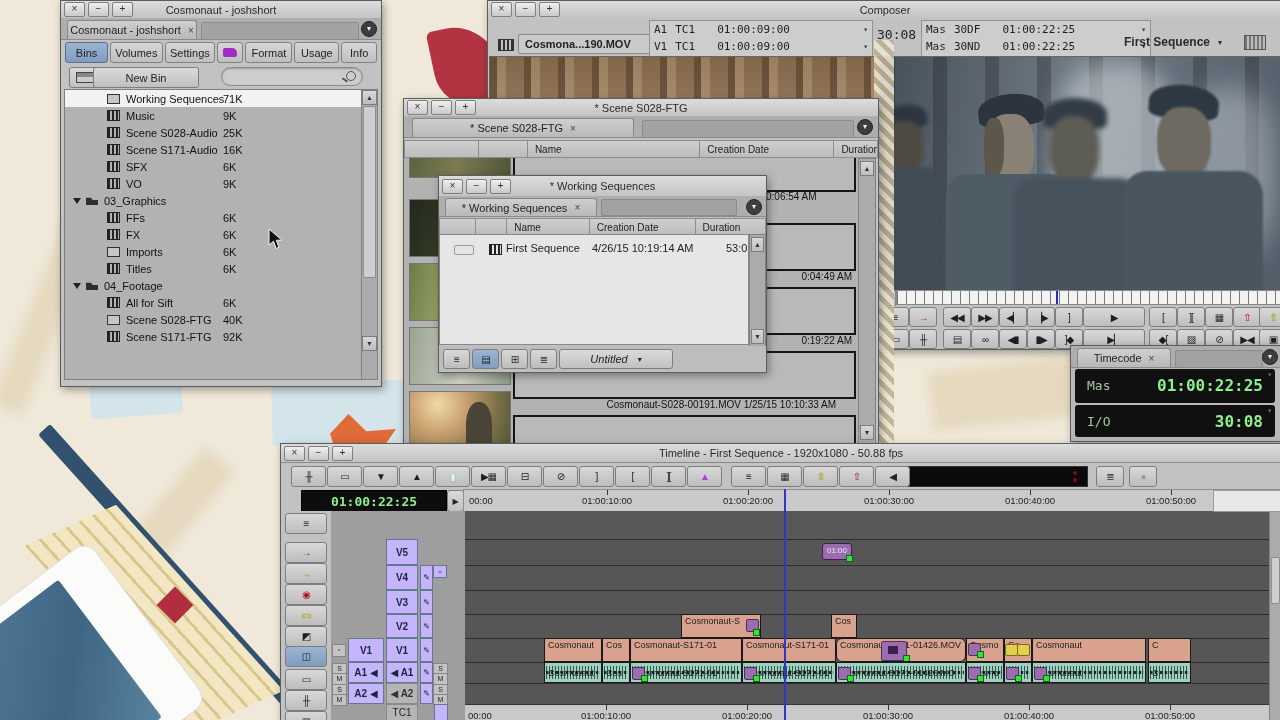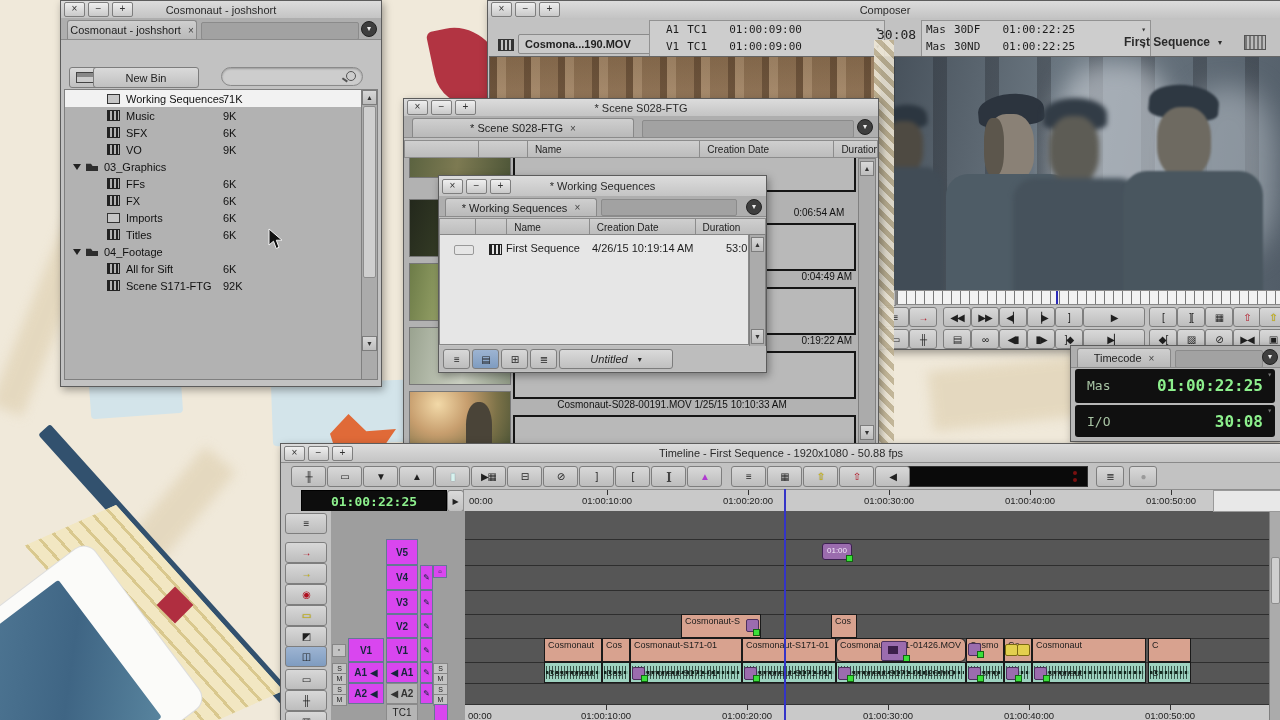--- a/index.html
+++ b/index.html
@@ -125,21 +125,21 @@
   .wave{position:absolute;left:1px;right:1px;top:15%;bottom:15%;opacity:.8;
     background:repeating-linear-gradient(90deg,rgba(8,26,18,.85) 0 1px,rgba(8,26,18,0) 1px 3px);}
   .wave2{position:absolute;left:1px;right:1px;top:40%;bottom:40%;
     background:repeating-linear-gradient(90deg,rgba(8,26,18,.9) 0 2px,rgba(8,26,18,.15) 2px 5px);}
   .fxchip{position:absolute;background:#9b6cae;border:1px solid #4c2f5c;border-radius:2px;z-index:3;}
   .fxchip.big{width:24px;height:18px;}
   .fxchip.big::after{content:"";position:absolute;left:6px;top:4px;width:10px;height:8px;background:#3c1f4a;}
   .fxchip.sm{width:11px;height:11px;}
   .fxchip.ylw{background:#e3d04e;border-color:#7a6a10;width:11px;height:10px;}
   .gdot{position:absolute;width:5px;height:5px;background:#3ae03a;border:1px solid #116611;z-index:4;}
-  .hcell{position:absolute;background:#d946ef;border:1px solid #657892;font-size:10px;font-weight:bold;
+  .hcell{position:absolute;background:#c4b5fd;border:1px solid #657892;font-size:10px;font-weight:bold;
     color:#16263c;display:flex;align-items:center;justify-content:center;box-sizing:border-box;}
   .hcell.off{background:#b5b5b5;color:#333;border-color:#8a8a8a;}
   .hcell.tcx{background:#b5b5b5;color:#222;font-weight:normal;border-color:#8a8a8a;}
   .smbox{position:absolute;width:13px;height:10px;background:#c3c3c3;border:1px solid #868686;
     font-size:7px;line-height:9px;text-align:center;color:#222;}
   .marker{position:absolute;background:#9b6cae;border:1px solid #3c2050;border-radius:3px;color:#f2e8f8;
     font-size:8px;text-align:center;line-height:14px;z-index:5;}
   .playhead{position:absolute;width:2px;background:#3434c8;z-index:8;}
   .tcdisplay{background:#0d0d0d;border:1px solid #000;color:#8df08d;font-weight:bold;
     font-size:13px;display:flex;align-items:center;justify-content:center;}
@@ -175,21 +175,21 @@
       <span class="wbtn">−</span>
       <span class="wbtn">+</span>
       <span class="title">Composer</span>
     </div>
     <div class="abs" style="left:0;top:17px;width:794px;height:38px;background:#c2c2c2;">
       <span class="abs filmic" style="left:10px;top:21px;"></span>
       <div class="abs srcdrop" style="left:30px;top:16px;width:132px;height:18px;">
         <span>Cosmona...190.MOV</span>
         <span style="font-size:8px;margin-left:auto;">▾</span>
       </div>
-      <div class="abs tcblock mono" style="left:161px;top:2px;width:222px;height:35px;padding-left:12px;" id="tc-left">
+      <div class="abs tcblock mono" style="left:161px;top:2px;width:222px;height:35px;" id="tc-left">
           <div class="tcline"><span>A1</span><span>TC1</span><span style="margin-left: 14px;">01:00:09:00</span><span class="dd">▾</span></div>
           <div class="tcline"><span>V1</span><span>TC1</span><span style="margin-left: 14px;">01:00:09:00</span><span class="dd">▾</span></div>
         </div>
       <div class="abs mono" style="left:389px;top:9px;font-size:13px;color:#222;">30:08</div>
       <div class="abs tcblock mono" style="left:433px;top:2px;width:228px;height:35px;" id="tc-right">
           <div class="tcline"><span>Mas</span><span>30DF</span><span style="margin-left: 14px;">01:00:22:25</span><span class="dd">▾</span></div>
           <div class="tcline"><span>Mas</span><span>30ND</span><span style="margin-left: 14px;">01:00:22:25</span><span class="dd">▾</span></div>
         </div>
       <div class="abs" style="left:636px;top:15px;width:112px;height:18px;display:flex;align-items:center;gap:8px;font-size:12px;font-weight:bold;color:#2a2a2a;">
         <span>First Sequence</span>
@@ -322,20 +322,43 @@
       <span class="title">Cosmonaut - joshshort</span>
     </div>
     <div class="tabrow" style="top:17px;">
       <div class="tab" style="left:6px;width:128px;">
         <span>Cosmonaut - joshshort</span>
         <span class="x">×</span>
       </div>
       <div class="tab-blank" style="left:140px;width:156px;"></div>
       <span class="roundbtn" style="right:4px;top:3px;">▾</span>
     </div>
+    <div class="abs" id="proj-nav" style="left:4px;top:41px;width:312px;height:20px;display:flex;gap:2px;">
+        <div class="navtab sel" style="width: 44px;">
+          <span>Bins</span>
+        </div>
+        <div class="navtab" style="width: 54px;">
+          <span>Volumes</span>
+        </div>
+        <div class="navtab" style="width: 52px;">
+          <span>Settings</span>
+        </div>
+        <div class="navtab" style="width: 26px;">
+          <div class="purpleflag"></div>
+        </div>
+        <div class="navtab" style="width: 48px;">
+          <span>Format</span>
+        </div>
+        <div class="navtab" style="width: 46px;">
+          <span>Usage</span>
+        </div>
+        <div class="navtab" style="width: 36px;">
+          <span>Info</span>
+        </div>
+      </div>
     <div class="abs btn3d" style="left:8px;top:66px;width:30px;height:19px;">
       <span style="width:16px;height:9px;border:1px solid #444;background:linear-gradient(#888 0 4px,#ccc 4px);display:inline-block;"></span>
     </div>
     <div class="abs btn3d" style="left:32px;top:66px;width:104px;height:19px;">
       <span>New Bin</span>
     </div>
     <div class="abs searchfield" style="left:160px;top:66px;width:140px;height:17px;">
       <span class="magicon"></span>
     </div>
     <div class="abs binlist" id="bin-list" style="left:3px;top:88px;width:296px;height:289px;">
@@ -344,20 +367,30 @@
           <span>Working Sequences</span>
           <span class="size">71K</span>
         </div>
         <div class="binrow" style="padding-left: 37px;">
           <span class="ic bars"></span>
           <span>Music</span>
           <span class="size">9K</span>
         </div>
         <div class="binrow" style="padding-left: 37px;">
           <span class="ic bars"></span>
+          <span>Scene S028-Audio</span>
+          <span class="size">25K</span>
+        </div>
+        <div class="binrow" style="padding-left: 37px;">
+          <span class="ic bars"></span>
+          <span>Scene S171-Audio</span>
+          <span class="size">16K</span>
+        </div>
+        <div class="binrow" style="padding-left: 37px;">
+          <span class="ic bars"></span>
           <span>SFX</span>
           <span class="size">6K</span>
         </div>
         <div class="binrow" style="padding-left: 37px;">
           <span class="ic bars"></span>
           <span>VO</span>
           <span class="size">9K</span>
         </div>
         <div class="binrow" style="padding-left: 8px;">
           <span class="tri open"></span>
@@ -386,20 +419,25 @@
         </div>
         <div class="binrow" style="padding-left: 8px;">
           <span class="tri open"></span>
           <span class="ic folder"></span>
           <span>04_Footage</span>
         </div>
         <div class="binrow" style="padding-left: 37px;">
           <span class="ic bars"></span>
           <span>All for Sift</span>
           <span class="size">6K</span>
+        </div>
+        <div class="binrow" style="padding-left: 37px;">
+          <span class="ic outline"></span>
+          <span>Scene S028-FTG</span>
+          <span class="size">40K</span>
         </div>
         <div class="binrow" style="padding-left: 37px;">
           <span class="ic bars"></span>
           <span>Scene S171-FTG</span>
           <span class="size">92K</span>
         </div>
       </div>
     <div class="abs scroll" style="left:300px;top:88px;width:15px;height:289px;">
       <div class="scrollbtn abs" style="left:0;top:0;width:13px;height:13px;">▲</div>
       <div class="scrollthumb abs" style="left:1px;top:16px;width:11px;height:170px;"></div>
@@ -427,30 +465,30 @@
         <div class="colcell" style="width: 45px;"></div>
         <div class="colcell" style="width: 180px;">Name</div>
         <div class="colcell" style="width: 138px;">Creation Date</div>
         <div class="colcell" style="width: 39px;">Duration</div>
       </div>
     <div class="abs" id="scene-content" style="left:0;top:59px;width:454px;height:287px;background:#b2b2b2;overflow:hidden;">
         <div class="thumb art-forest-brown" style="left: 5px; top: -38px;"></div>
         <div class="scriptbox" style="left: 109px; top: -14px; width: 339px; height: 44px;"></div>
         <div class="thumb art-forest-dark" style="left: 5px; top: 41px;"></div>
         <div class="scriptbox" style="left: 109px; top: 65px; width: 339px; height: 44px;"></div>
-        <div class="scriptname" style="left: 362px; top: 49px; width: 106px; text-align: center;">0:06:54 AM</div>
+        <div class="scriptname" style="left: 362px; top: 33px; width: 106px; text-align: left;">0:06:54 AM</div>
         <div class="thumb art-forest-green" style="left: 5px; top: 105px;"></div>
         <div class="scriptbox" style="left: 109px; top: 129px; width: 339px; height: 44px;"></div>
         <div class="scriptname" style="left: 362px; top: 113px; width: 86px; text-align: right;">0:04:49 AM</div>
         <div class="thumb art-forest-pale" style="left: 5px; top: 169px;"></div>
         <div class="scriptbox" style="left: 109px; top: 193px; width: 339px; height: 44px;"></div>
         <div class="scriptname" style="left: 362px; top: 177px; width: 86px; text-align: right;">0:19:22 AM</div>
         <div class="thumb art-forest-person" style="left: 5px; top: 233px;"></div>
         <div class="scriptbox" style="left: 109px; top: 257px; width: 339px; height: 44px;"></div>
-        <div class="scriptname" style="left: 104px; top: 241px; width: 328px; text-align: center;">Cosmonaut-S028-00191.MOV    1/25/15 10:10:33 AM</div>
+        <div class="scriptname" style="left: 104px; top: 241px; width: 328px; text-align: right;">Cosmonaut-S028-00191.MOV    1/25/15 10:10:33 AM</div>
       </div>
     <div class="abs scroll" style="left:454px;top:59px;width:16px;height:287px;">
       <div class="scrollbtn abs" style="left:1px;top:2px;width:12px;height:13px;">▲</div>
       <div class="scrollbtn abs" style="left:1px;top:266px;width:12px;height:13px;">▼</div>
     </div>
   </div>
 
   <div class="abs win" style="left:438px;top:175px;width:327px;height:196px;z-index:25;">
     <div class="titlebar" style="height:20px;">
       <span class="wbtn">×</span>

